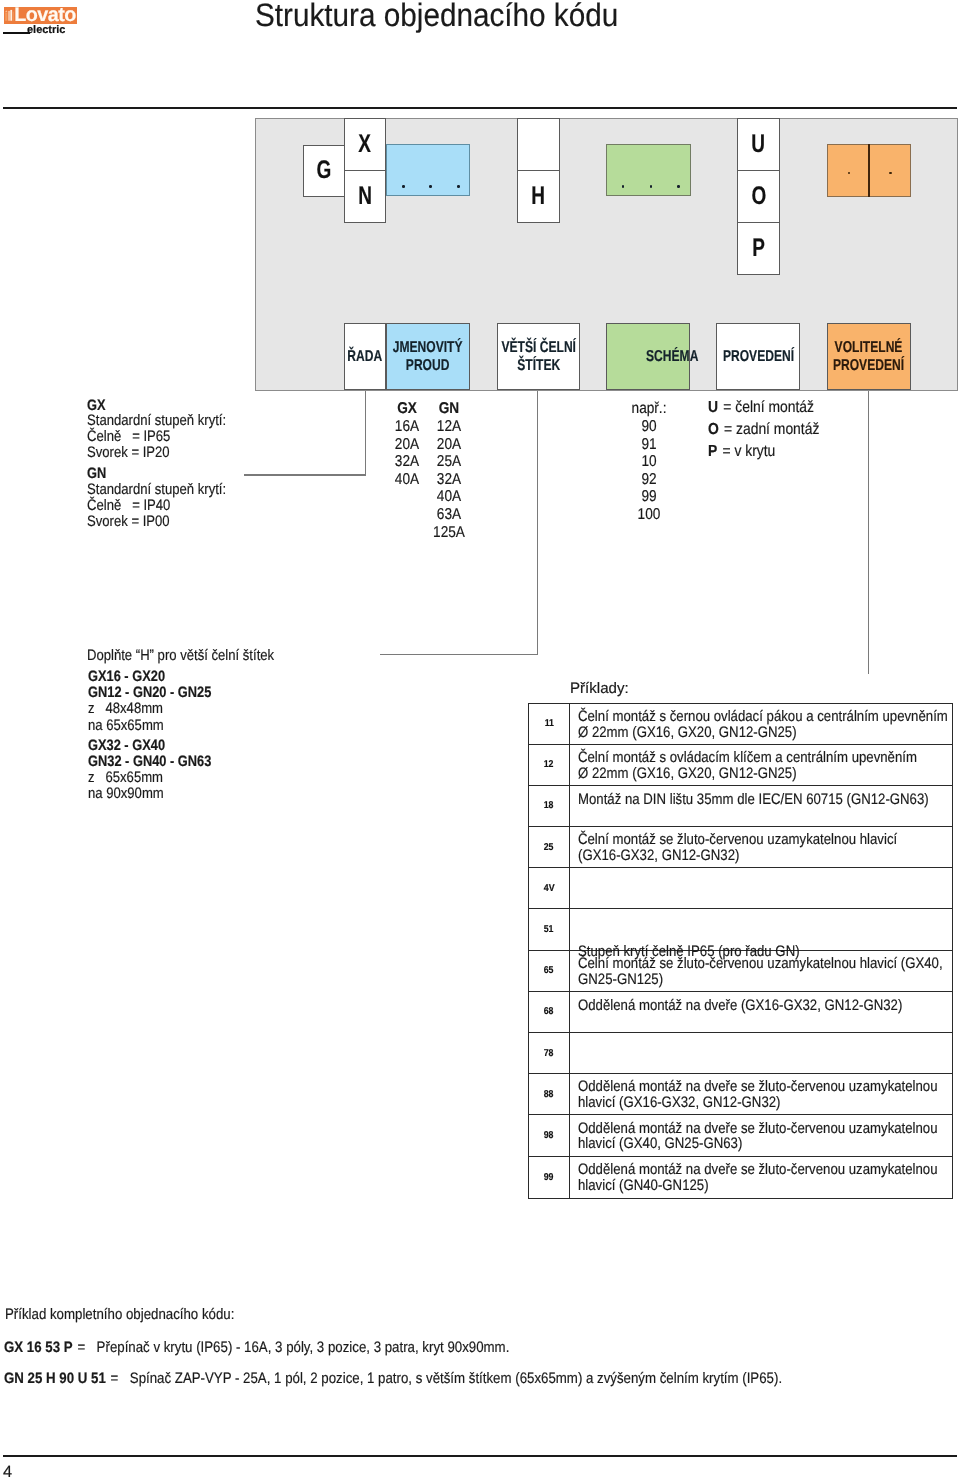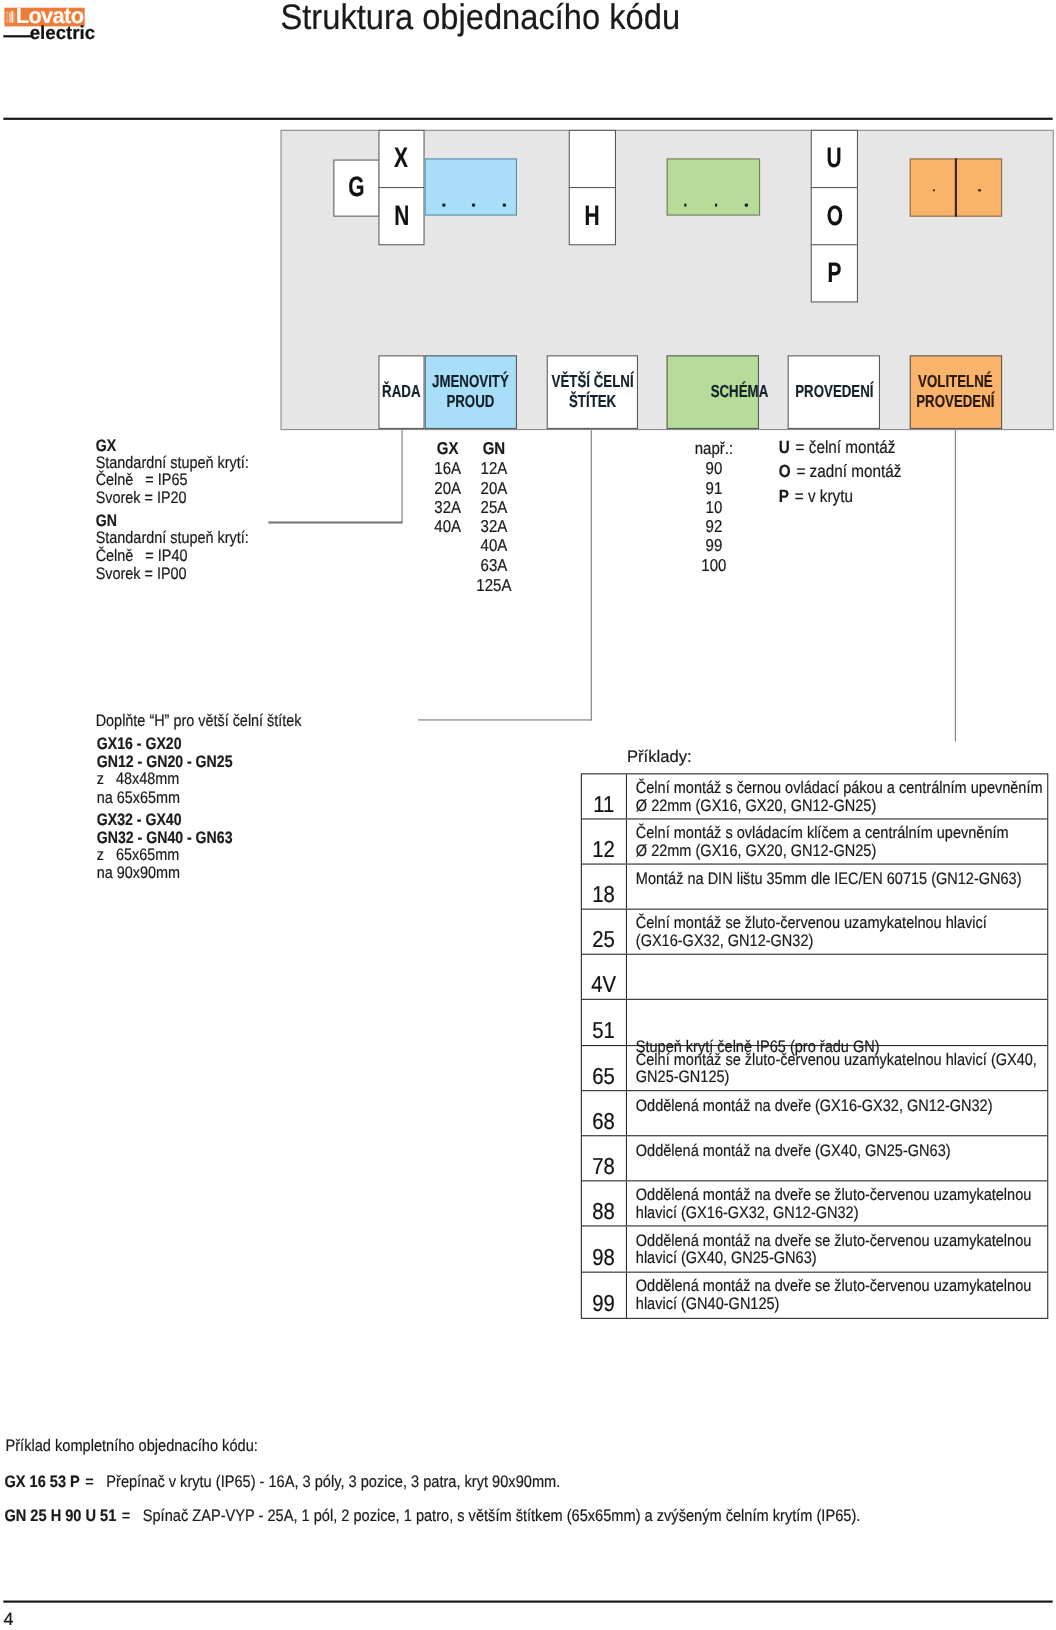--- a/index.html
+++ b/index.html
@@ -8,21 +8,21 @@
        -webkit-font-smoothing:antialiased;text-rendering:geometricPrecision;}
   *{-webkit-font-smoothing:antialiased;}
   body{-webkit-text-stroke:0.18px currentColor;}
   .abs{position:absolute;}
   
   #logo{left:0;top:0;width:90px;height:40px;}
   #logo .bar{position:absolute;left:3.75px;top:6.6px;width:73px;height:17.2px;background:#ED7C3C;}
   #logo .brand{position:absolute;left:14.3px;top:8.0px;font-weight:bold;font-size:19.8px;color:#fffaf2;
       letter-spacing:-0.55px;line-height:14.3px;}
   #logo .marks{position:absolute;left:5.2px;top:8.2px;width:10.2px;height:14.2px;}
-  #logo .sub{position:absolute;left:27.0px;top:25.0px;font-weight:bold;font-size:17px;color:#111;
+  #logo .sub{position:absolute;left:27.0px;top:25.0px;font-weight:bold;font-size:11px;color:#111;
       letter-spacing:-0.02px;line-height:10.1px;}
   #logo .rule{position:absolute;left:3.3px;top:32.2px;width:26.5px;height:1.7px;background:#111;}
   #page-title{left:255.0px;top:3.5px;font-size:32.4px;line-height:23.4px;color:#1a1a1a;letter-spacing:0;
       transform:scaleX(.917);transform-origin:left top;white-space:nowrap;}
   #top-rule{left:3.1px;top:106.9px;width:954px;height:1.9px;background:#1a1a1a;}
   
   #graybox{left:255px;top:118px;width:702.5px;height:273px;background:#e6e6e6;border:1px solid #8c8c8c;box-sizing:border-box;}
   .dbox{position:absolute;background:#fff;border:1px solid #5a5a5a;box-sizing:border-box;
         display:flex;align-items:center;justify-content:center;font-weight:bold;font-size:25.5px;color:#111;
         line-height:18px;}
@@ -44,21 +44,21 @@
   .mount b{display:inline;}
   .mount b + span{font-weight:normal;margin-left:6px;}
   .num{position:absolute;font-size:15.6px;line-height:17.6px;color:#1a1a1a;text-align:center;white-space:nowrap;}
   .num div{line-height:17.6px;transform:scaleX(.875);}
   .numh{font-weight:bold;}
   
   .extable{position:absolute;border:1px solid #2a2a2a;box-sizing:border-box;width:425px;left:528px;}
   .exrow{display:flex;border-bottom:1px solid #2a2a2a;box-sizing:border-box;}
   .exrow:last-child{border-bottom:none;}
   .excode{width:41px;min-width:41px;border-right:1px solid #2a2a2a;box-sizing:border-box;
-          display:flex;align-items:flex-end;justify-content:center;font-weight:normal;font-size:21px;color:#111;}
+          display:flex;align-items:center;justify-content:center;font-weight:bold;font-size:10px;color:#111;}
   .excode span{display:block;transform:scaleX(.88);}
   .extext{padding:5.3px 0 0 8px;font-size:15.1px;line-height:15.7px;color:#1a1a1a;white-space:nowrap;}
   .extext > div{transform:scaleX(.8745);transform-origin:left center;}
   
   .ftxt{position:absolute;font-size:15.1px;line-height:11.1px;color:#1a1a1a;white-space:nowrap;
         transform:scaleX(.879);transform-origin:left top;}
   .ftxt b{font-weight:bold;}
   .ftxt .eq{margin-left:5.5px;}
   .ftxt .ftx{margin-left:13px;}
   #bot-rule{left:3.1px;top:1455.1px;width:954px;height:1.9px;background:#1a1a1a;}
@@ -276,23 +276,20 @@
           <span>68</span>
         </div>
         <div class="extext" style="padding-top: 6.2px;">
           <div>Oddělená montáž na dveře (GX16-GX32, GN12-GN32)</div>
         </div>
       </div>
       <div class="exrow" style="height: 41.2px;">
         <div class="excode">
           <span>78</span>
         </div>
-        <div class="extext" style="padding-top: 6.2px;">
-          <div>Oddělená montáž na dveře (GX40, GN25-GN63)</div>
-        </div>
       </div>
       <div class="exrow" style="height: 41.2px;">
         <div class="excode">
           <span>88</span>
         </div>
         <div class="extext">
           <div>Oddělená montáž na dveře se žluto-červenou uzamykatelnou</div>
           <div>hlavicí (GX16-GX32, GN12-GN32)</div>
         </div>
       </div>

